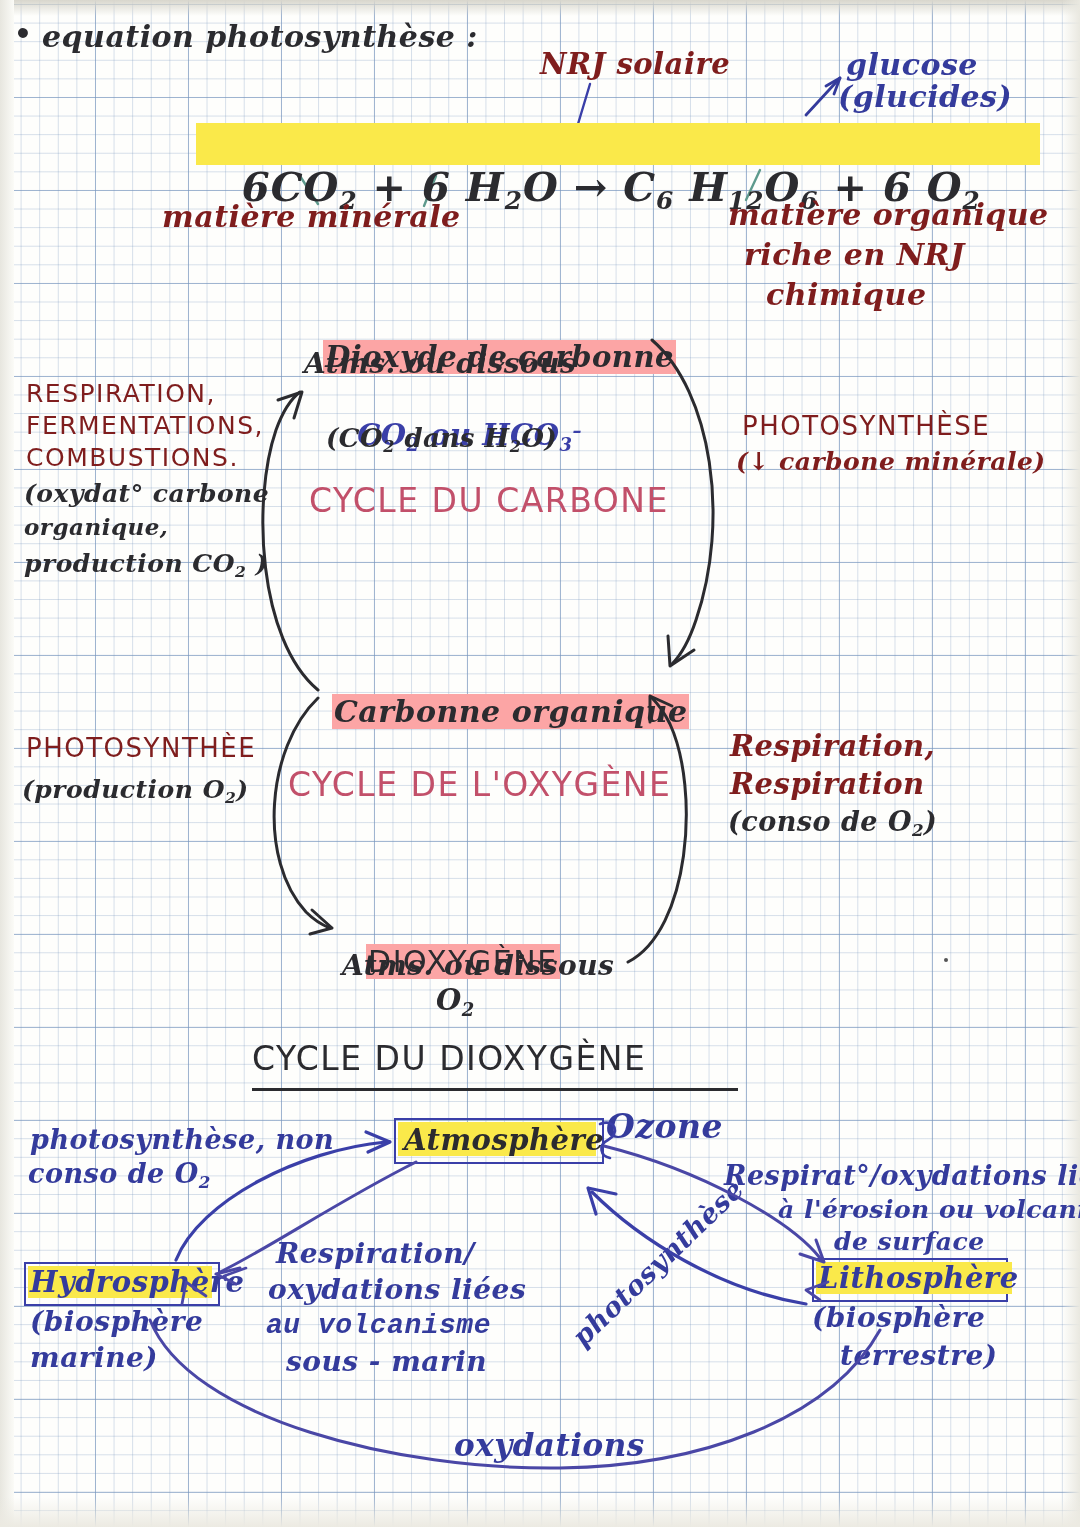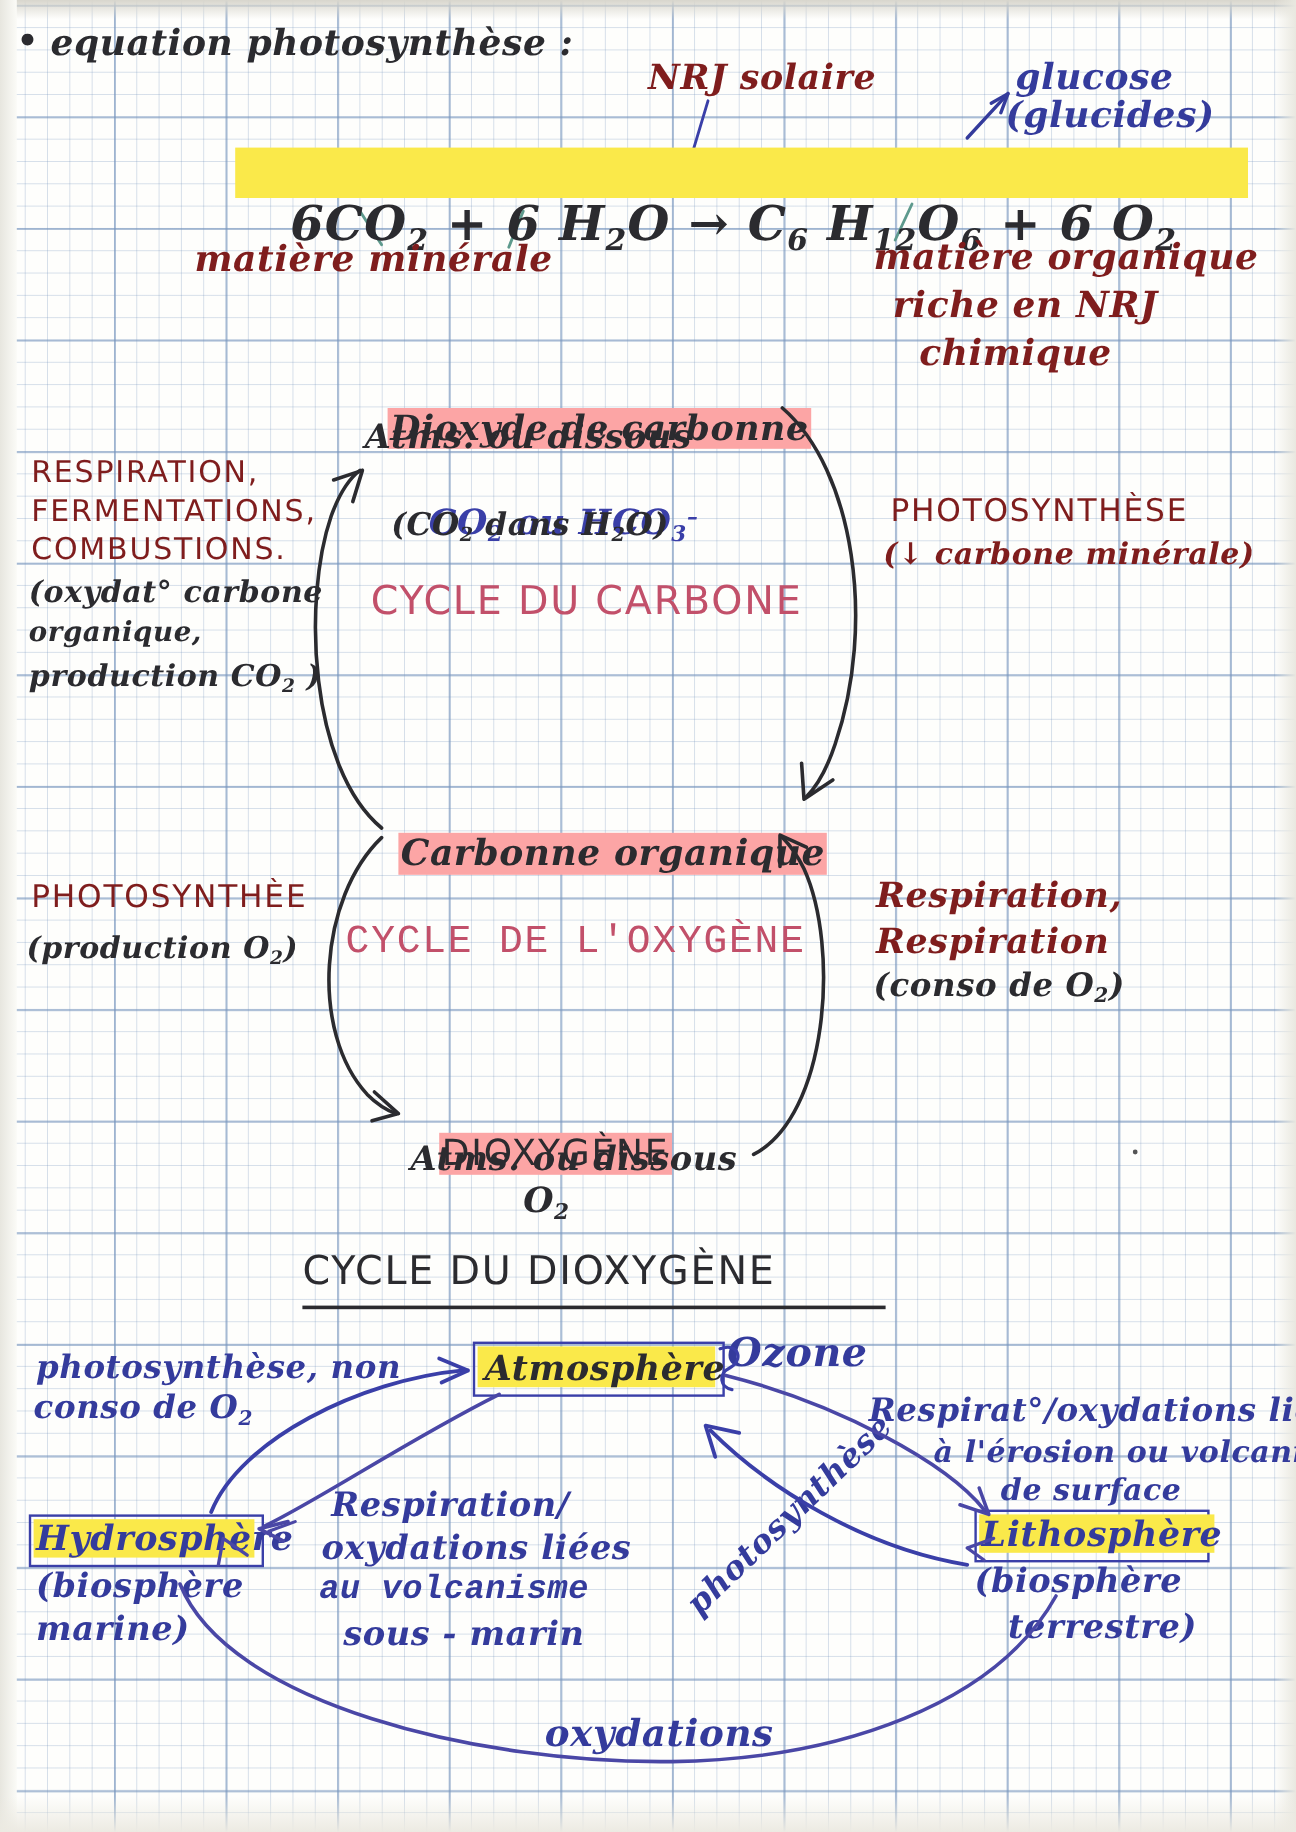--- a/index.html
+++ b/index.html
@@ -133,21 +133,21 @@
   <path d="M302,392 L278,400 M302,392 L294,418" stroke="#2b2b2f" stroke-width="3" fill="none" stroke-linecap="round"></path>
 
   <path d="M652,340 C712,392 730,520 696,620 C688,644 680,656 672,664" stroke="#2b2b2f" stroke-width="3" fill="none" stroke-linecap="round"></path>
   <path d="M670,666 L668,636 M670,666 L694,650" stroke="#2b2b2f" stroke-width="3" fill="none" stroke-linecap="round"></path>
 </svg>
 
 <div class="hw cursive ink-black" style="left:310px;top:660px;font-size:30px;">
   <span class="hl">Carbonne organique</span>
 </div>
 
-<div class="hw caps ink-red" style="left:288px;top:766px;font-size:33px;font-family:Liberation Mono, monospace;">CYCLE DE L'OXYGÈNE</div>
+<div class="hw caps ink-red" style="left:288px;top:766px;font-size:33px;">CYCLE DE L'OXYGÈNE</div>
 
 <div class="hw caps ink-green" style="left:26px;top:734px;font-size:26px;">PHOTOSYNTHÈE</div>
 <div class="hw cursive ink-black" style="left:22px;top:776px;font-size:25px;">(production O<sub>2</sub>)</div>
 
 <div class="hw cursive ink-green" style="left:730px;top:730px;font-size:29px;">Respiration,</div>
 <div class="hw cursive ink-green" style="left:730px;top:768px;font-size:29px;">Respiration</div>
 <div class="hw cursive ink-black" style="left:728px;top:806px;font-size:27px;">(conso de O<sub>2</sub>)</div>
 
 <div class="hw caps ink-black" style="left:344px;top:910px;font-size:30px;">
   <span class="hl">DIOXYGÈNE</span>

